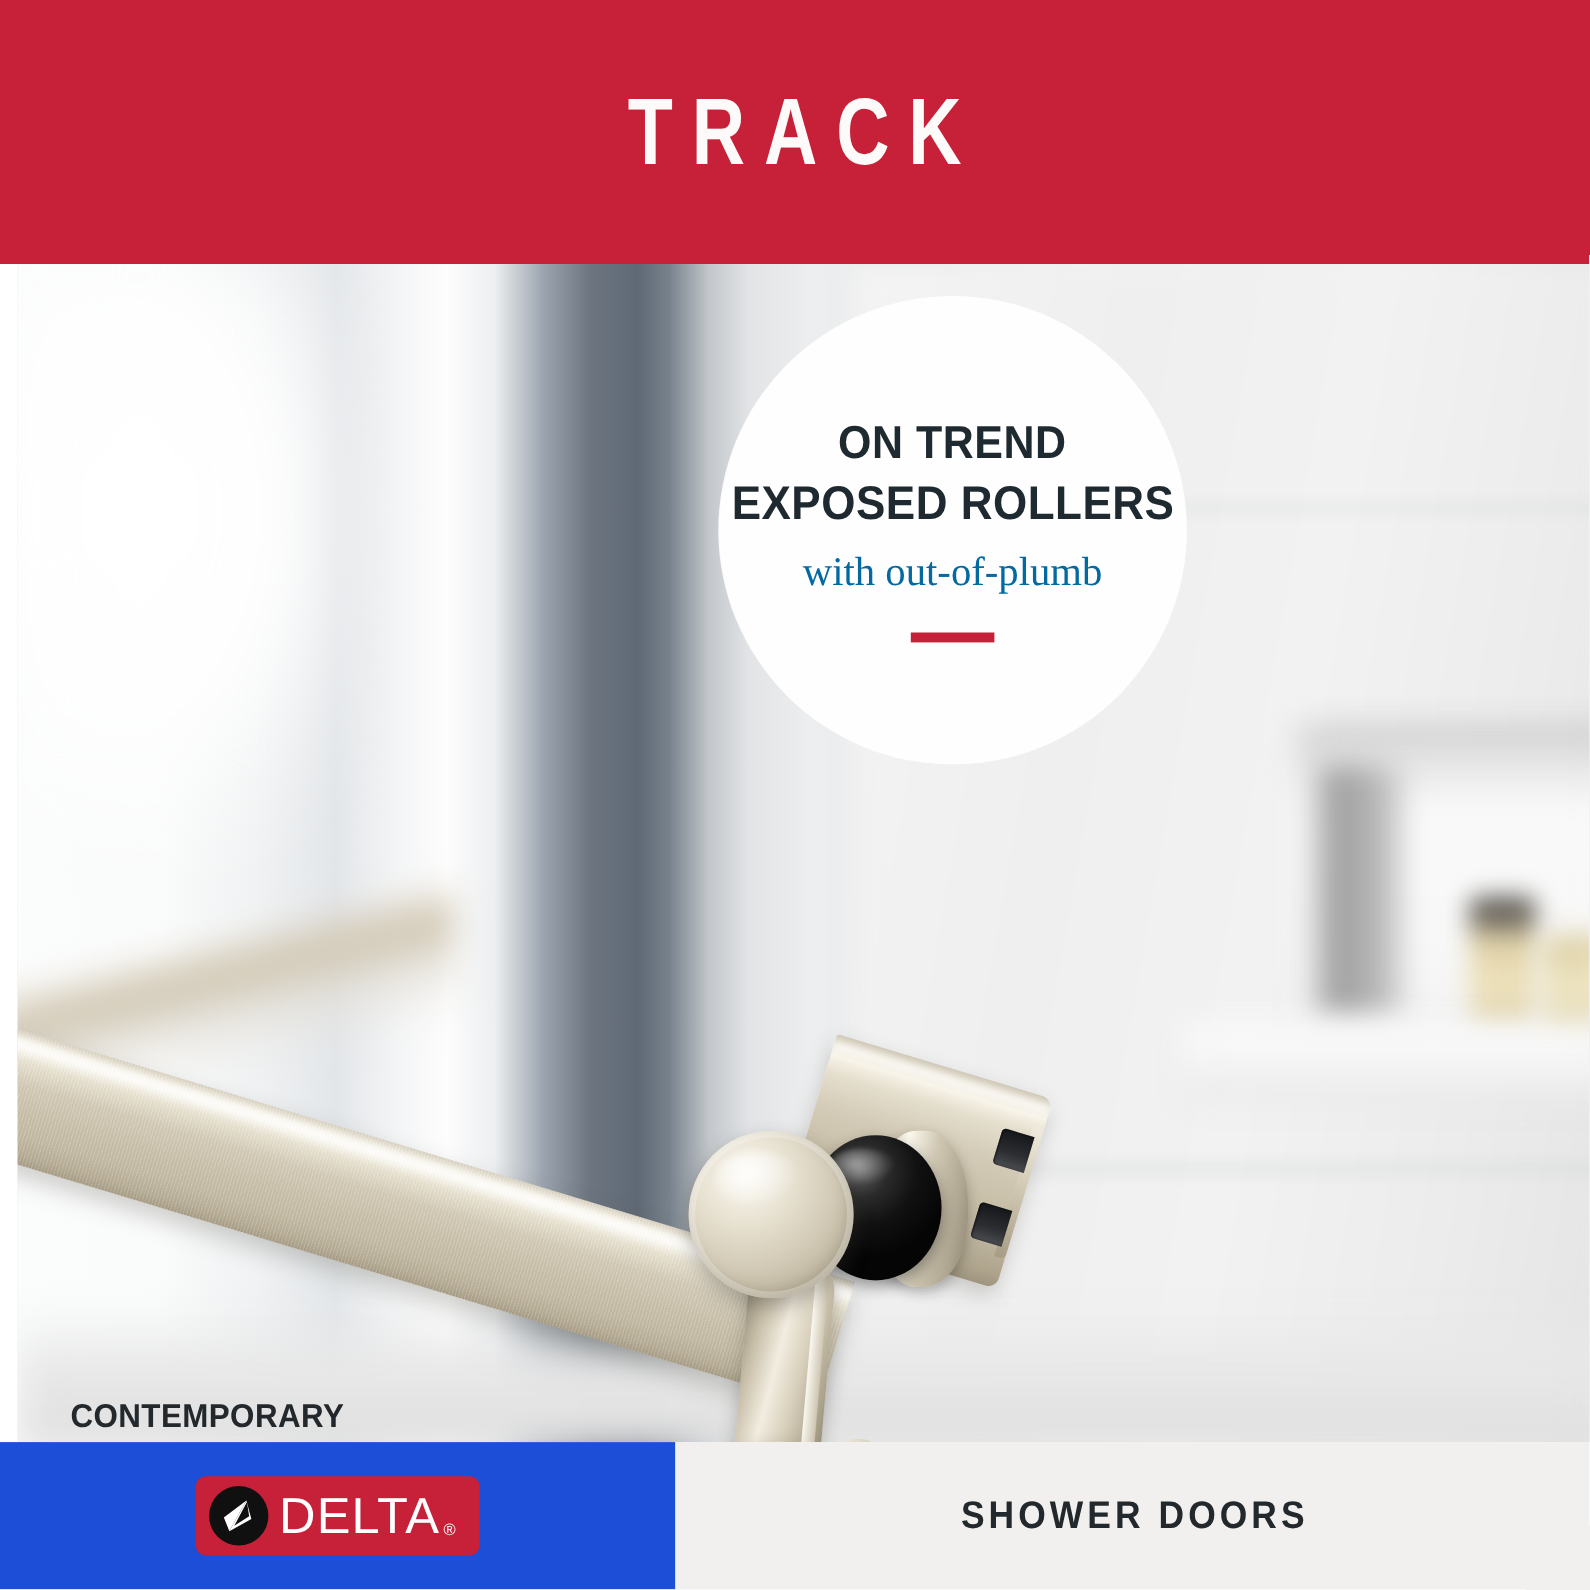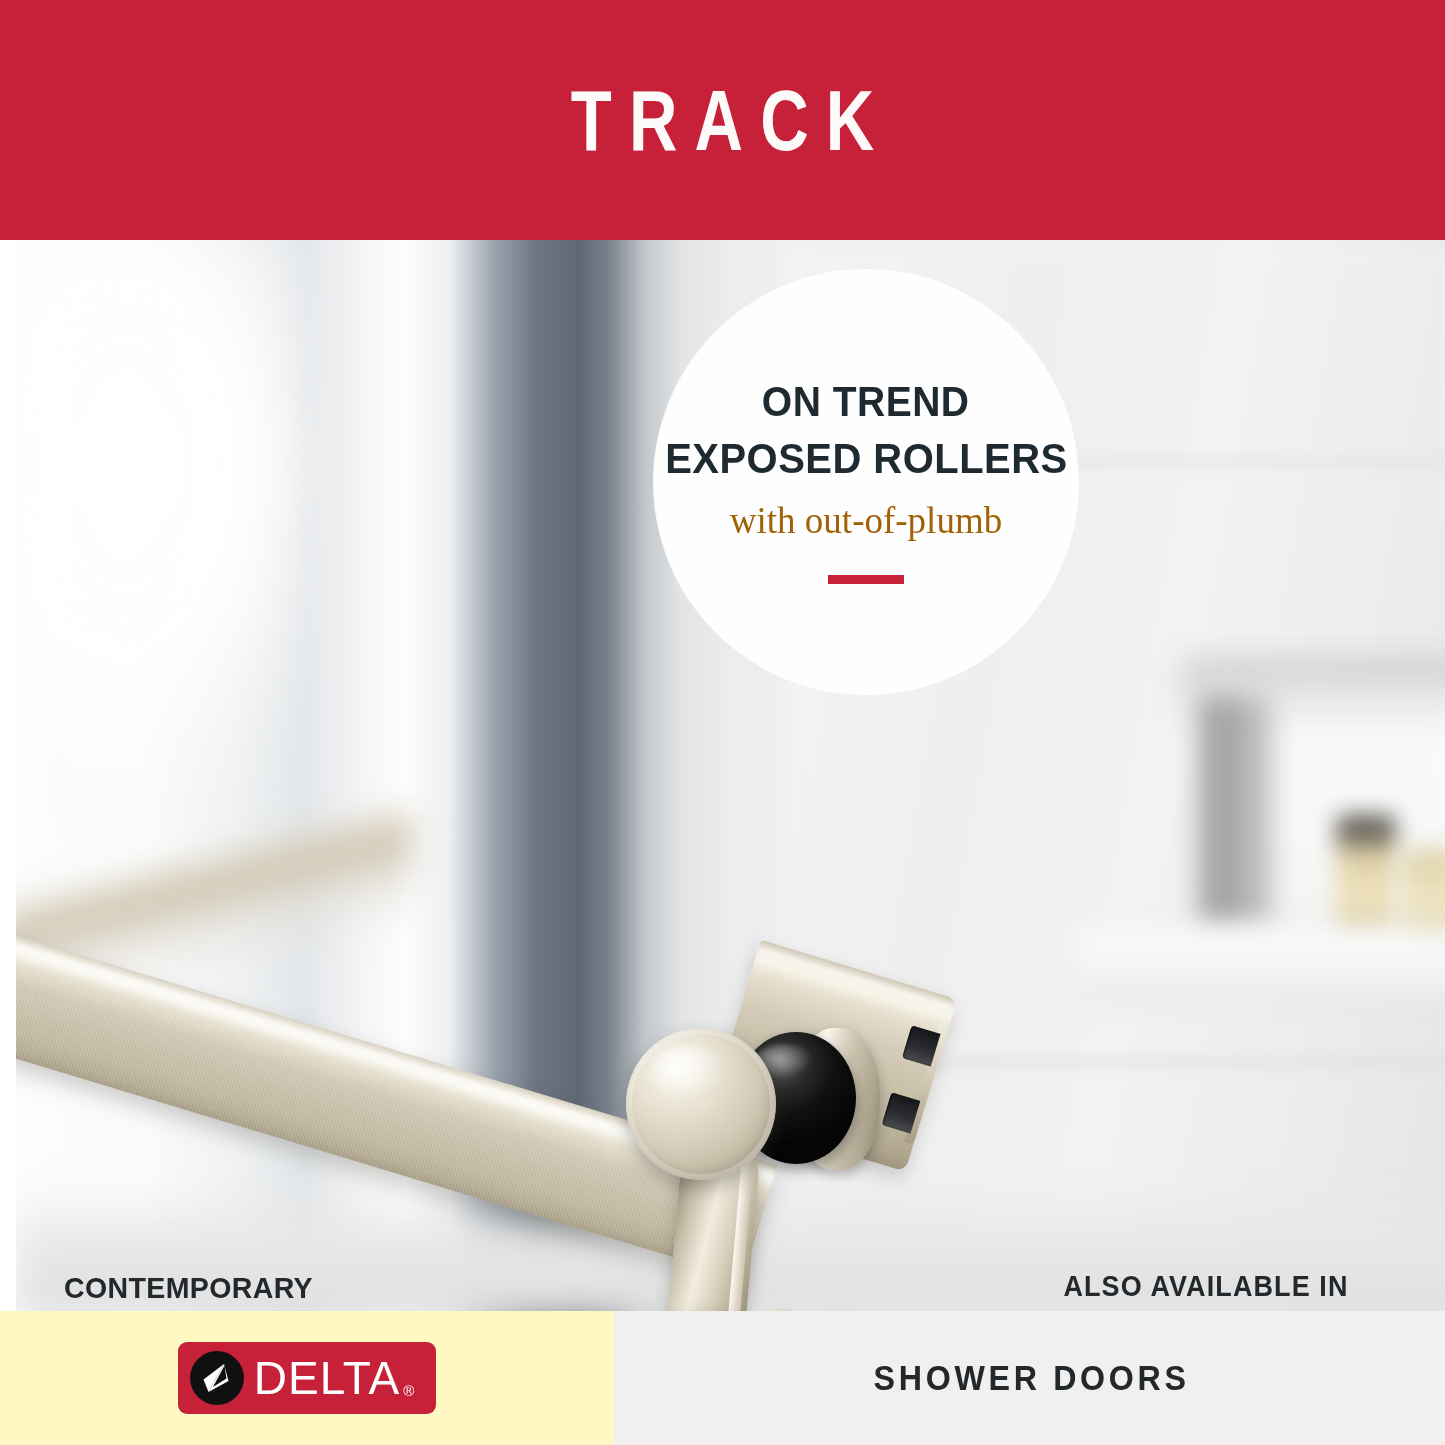--- a/index.html
+++ b/index.html
@@ -127,37 +127,37 @@
     background:radial-gradient(circle at 35% 32%,#F6F2E6,#D2CAB5 60%,#ABA28C 100%);}
 
   
   .callout{position:absolute;left:638px;top:30px;width:424px;height:424px;border-radius:50%;
     background:#FEFEFE;display:flex;flex-direction:column;align-items:center;justify-content:center;
     box-shadow:0 0 0 1px rgba(255,255,255,.9);}
   .callout-h1,.callout-h2{color:#1E2A30;font-weight:700;font-size:42px;line-height:1.05;
     letter-spacing:.5px;transform:scaleX(.93);text-align:center;white-space:nowrap;}
   .callout-h1{margin-bottom:12px;}
   .callout-h2{margin-bottom:16px;font-size:43px;}
-  .callout-sub{font-family:"Liberation Serif",serif;color:#a16207;font-size:37px;
+  .callout-sub{font-family:"Liberation Serif",serif;color:#0369a1;font-size:37px;
     line-height:1.28;text-align:right;}
   .callout-dash{width:76px;height:9px;background:#C62139;margin-top:30px;}
 
   
   .left-label{position:absolute;left:40px;top:1030px;width:265px;text-align:center;
     color:#22282C;font-weight:700;font-size:30px;line-height:1.22;letter-spacing:.4px;
     transform:scaleX(.95);transform-origin:center;}
 
   
   .finishes{position:absolute;left:960px;top:1030px;width:460px;}
   .finishes-title{text-align:center;color:#22282C;font-weight:700;font-size:29px;
     letter-spacing:1.2px;transform:scaleX(.93);}
 
   
   .footer{position:absolute;left:0;top:1311px;width:1445px;height:134px;display:flex;}
-  .footer-left{width:614px;height:134px;background:#fef9c3;display:flex;align-items:center;justify-content:center;}
+  .footer-left{width:614px;height:134px;background:#1d4ed8;display:flex;align-items:center;justify-content:center;}
   .footer-right{width:831px;height:134px;background:#F1F0EE;display:flex;align-items:center;justify-content:center;}
   .footer-right-text{color:#22282C;font-weight:700;font-size:35px;letter-spacing:4px;
     text-indent:4px;transform:scaleX(.92);}
 
   .delta-logo{display:flex;align-items:center;background:#C62139;border-radius:9px;
     padding:9px 22px 9px 12px;}
   .delta-mark{width:54px;height:54px;border-radius:50%;background:#101010;position:relative;
     margin-right:10px;flex:0 0 auto;}
   .delta-word{color:#FFFFFF;font-weight:400;font-size:46px;letter-spacing:1px;line-height:1;
     transform:scaleX(1.0);}
@@ -224,24 +224,20 @@
       <div class="callout-sub">with out-of-plumb</div>
       <div class="callout-dash"></div>
     </div>
 
     <div class="left-label">
       <div>CONTEMPORARY</div>
       <div>TRACK IN</div>
 
     </div>
 
-    <div class="finishes">
-      <div class="finishes-title">ALSO AVAILABLE IN</div>
-
-    </div>
   </div>
 
   <div class="footer">
     <div class="footer-left">
       <div class="delta-logo">
         <div class="delta-mark">
           <svg width="54" height="54" viewBox="0 0 54 54" aria-hidden="true">
             <path d="M34 13 L18.5 41 L13.5 28.5 Z" fill="#FFFFFF"></path>
             <path d="M34 13 L38.5 30 L18.5 41 Z" fill="#FFFFFF"></path>
             <path d="M34.5 14.5 L36.5 27.5 L23 36 Z" fill="#101010"></path>

